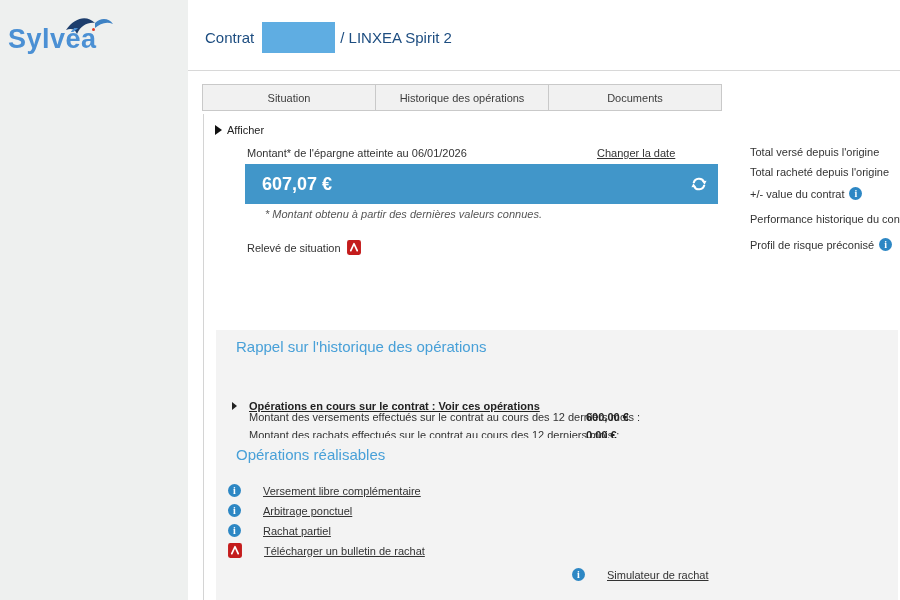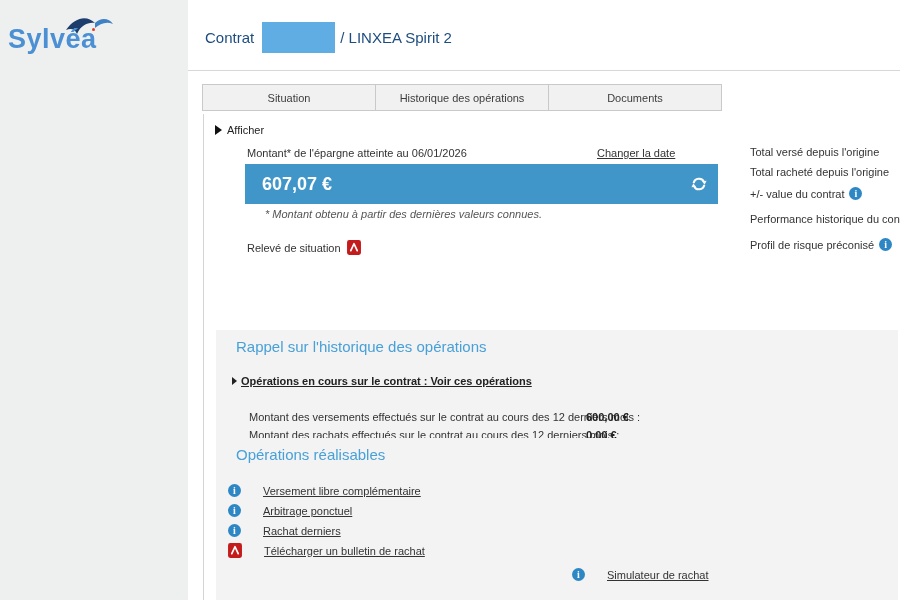--- a/index.html
+++ b/index.html
@@ -50,21 +50,21 @@
   .info-icon{display:inline-block;flex:0 0 auto;width:13px;height:13px;border-radius:50%;
              background:#2d87c4;color:#fff;text-align:center;line-height:13px;
              font-size:10px;font-weight:bold;font-family:"Liberation Serif",serif;cursor:pointer;}
   .info-icon::after{content:"i";}
 
   
   .graybox{position:absolute;left:216px;width:682px;background:#f3f3f3;}
   .box1{top:285px;height:135px;margin-top:45px;}
   .box2{top:438px;height:162px;}
   .graybox h2{position:absolute;left:20px;top:8px;margin:0;font-size:15px;font-weight:normal;color:#48a0d8;}
-  .pending{position:absolute;left:16px;top:45px;display:flex;align-items:center;gap:4px;
+  .pending{position:absolute;left:16px;top:70px;display:flex;align-items:center;gap:12px;
            font-size:11px;font-weight:bold;color:#222;text-decoration:underline;cursor:pointer;}
   .hrow{position:absolute;left:33px;font-size:11px;color:#333;white-space:nowrap;}
   .hval{position:absolute;left:337px;font-weight:bold;color:#222;}
   .oprow{position:absolute;left:12px;display:flex;align-items:center;gap:22px;font-size:11px;}
   .oprow a{color:#333;text-decoration:underline;cursor:pointer;}
   .pdf-badge{flex:0 0 auto;display:inline-block;line-height:0;cursor:pointer;}
 </style>
 </head>
 <body>
 
@@ -169,21 +169,21 @@
     <div class="oprow" style="top:46px">
       <span class="info-icon"></span>
       <a>Versement libre complémentaire</a>
     </div>
     <div class="oprow" style="top:66px">
       <span class="info-icon"></span>
       <a>Arbitrage ponctuel</a>
     </div>
     <div class="oprow" style="top:86px">
       <span class="info-icon"></span>
-      <a>Rachat derniers</a>
+      <a>Rachat partiel</a>
     </div>
     <div class="oprow" style="top:105px">
       <span class="pdf-badge">
         <svg width="14" height="15" viewBox="0 0 13 14">
           <rect width="13" height="14" rx="2" fill="#c41c1c"></rect>
           <path d="M3.5 10 L6.5 3.5 L9.5 10" fill="none" stroke="#fff" stroke-width="1.6" stroke-linejoin="round" stroke-linecap="round"></path>
         </svg>
       </span>
       <a>Télécharger un bulletin de rachat</a>
     </div>

